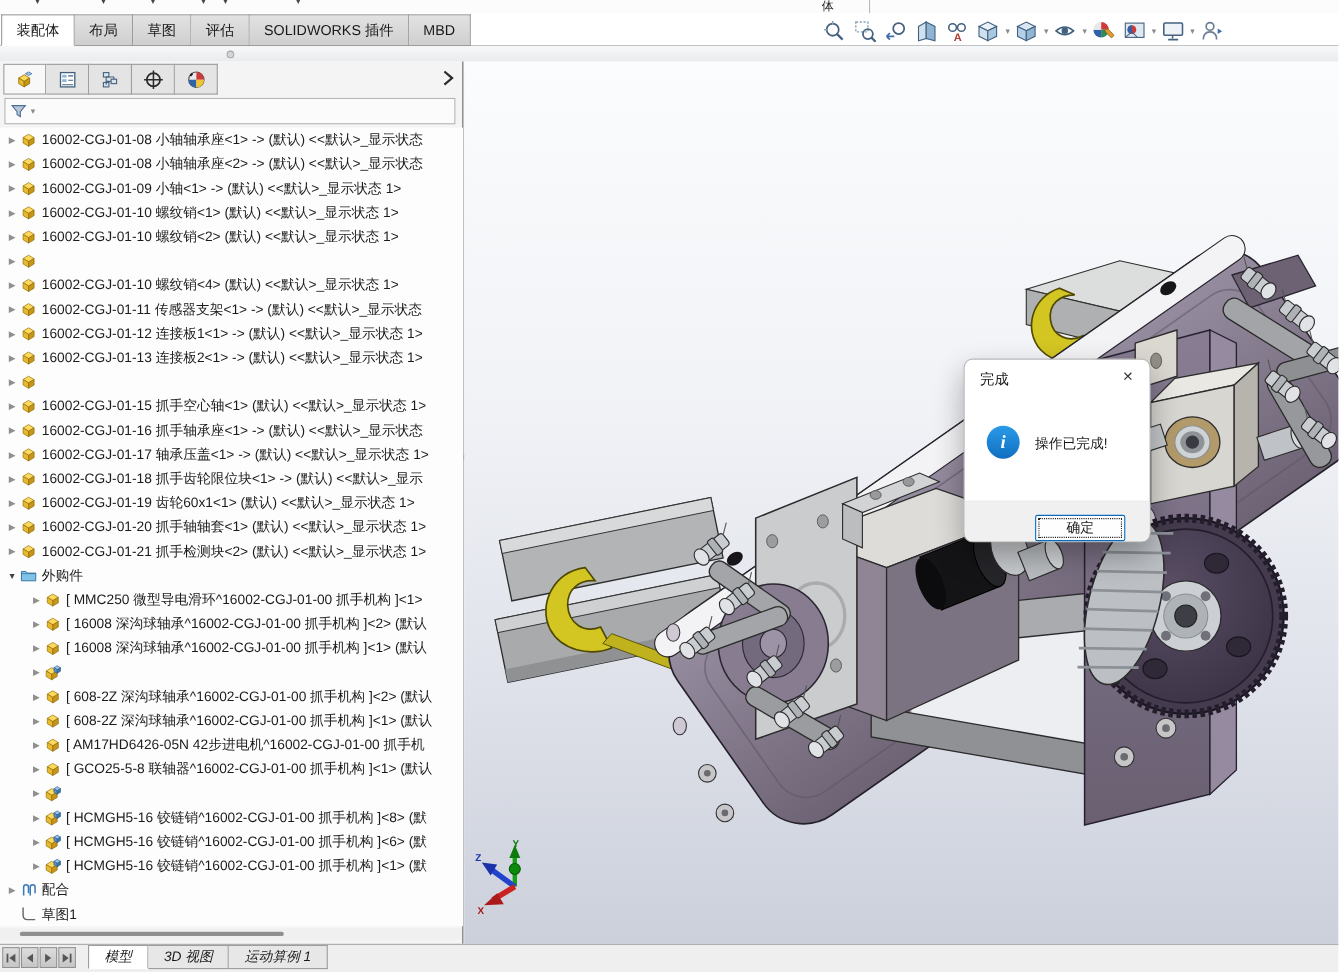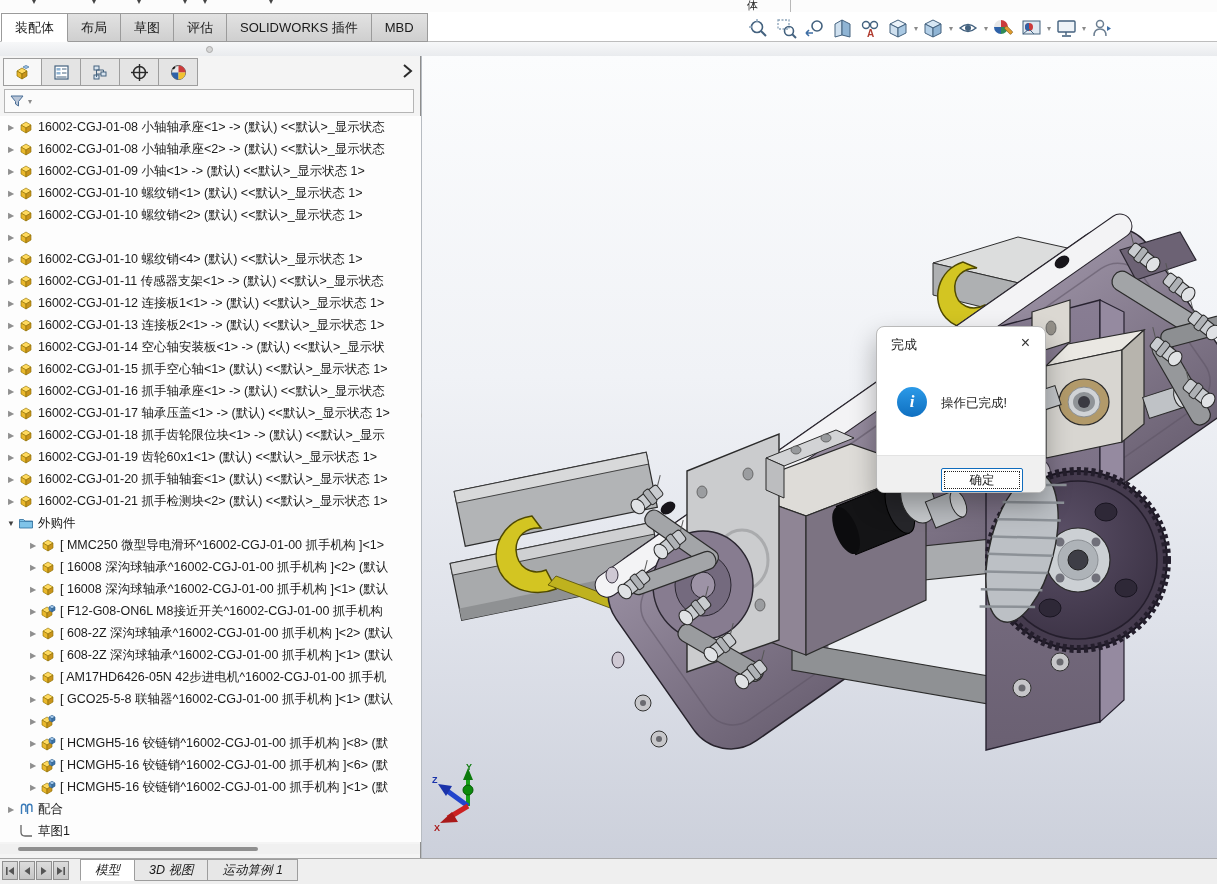--- a/index.html
+++ b/index.html
@@ -396,21 +396,20 @@
   </div>
         <div class="trow" style="padding-left: 4px;">
     <span class="tw">▶</span>
     <span class="ticon">
             <svg viewBox="0 0 16 16">
               <polygon points="3,6 8,3 13,6 8,9" fill="#ffd95e" stroke="#8a6d00" stroke-width=".6"></polygon>
               <polygon points="3,6 8,9 8,14 3,11" fill="#eab82c" stroke="#8a6d00" stroke-width=".6"></polygon>
               <polygon points="8,9 13,6 13,11 8,14" fill="#c9941c" stroke="#8a6d00" stroke-width=".6"></polygon>
             </svg>
           </span>
-    <span class="tlabel">16002-CGJ-01-14 空心轴安装板&lt;1&gt; -&gt; (默认) &lt;&lt;默认&gt;_显示状</span>
   </div>
         <div class="trow" style="padding-left: 4px;">
     <span class="tw">▶</span>
     <span class="ticon">
             <svg viewBox="0 0 16 16">
               <polygon points="3,6 8,3 13,6 8,9" fill="#ffd95e" stroke="#8a6d00" stroke-width=".6"></polygon>
               <polygon points="3,6 8,9 8,14 3,11" fill="#eab82c" stroke="#8a6d00" stroke-width=".6"></polygon>
               <polygon points="8,9 13,6 13,11 8,14" fill="#c9941c" stroke="#8a6d00" stroke-width=".6"></polygon>
             </svg>
           </span>
@@ -530,21 +529,20 @@
     <span class="ticon">
             <svg viewBox="0 0 16 16">
               <polygon points="2,7 7,4 12,7 7,10" fill="#ffd95e" stroke="#8a6d00" stroke-width=".6"></polygon>
               <polygon points="2,7 7,10 7,15 2,12" fill="#eab82c" stroke="#8a6d00" stroke-width=".6"></polygon>
               <polygon points="7,10 12,7 12,12 7,15" fill="#c9941c" stroke="#8a6d00" stroke-width=".6"></polygon>
               <polygon points="9,4 12,2.2 15,4 12,5.8" fill="#9fc4e8" stroke="#2e5f8f" stroke-width=".6"></polygon>
               <polygon points="9,4 12,5.8 12,9 9,7.2" fill="#5f93c6" stroke="#2e5f8f" stroke-width=".6"></polygon>
               <polygon points="12,5.8 15,4 15,7.2 12,9" fill="#3e74a8" stroke="#2e5f8f" stroke-width=".6"></polygon>
             </svg>
           </span>
-    <span class="tlabel">[ F12-G08-ON6L M8接近开关^16002-CGJ-01-00 抓手机构</span>
   </div>
         <div class="trow" style="padding-left: 26px;">
     <span class="tw">▶</span>
     <span class="ticon">
             <svg viewBox="0 0 16 16">
               <polygon points="3,6 8,3 13,6 8,9" fill="#ffd95e" stroke="#8a6d00" stroke-width=".6"></polygon>
               <polygon points="3,6 8,9 8,14 3,11" fill="#eab82c" stroke="#8a6d00" stroke-width=".6"></polygon>
               <polygon points="8,9 13,6 13,11 8,14" fill="#c9941c" stroke="#8a6d00" stroke-width=".6"></polygon>
             </svg>
           </span>

